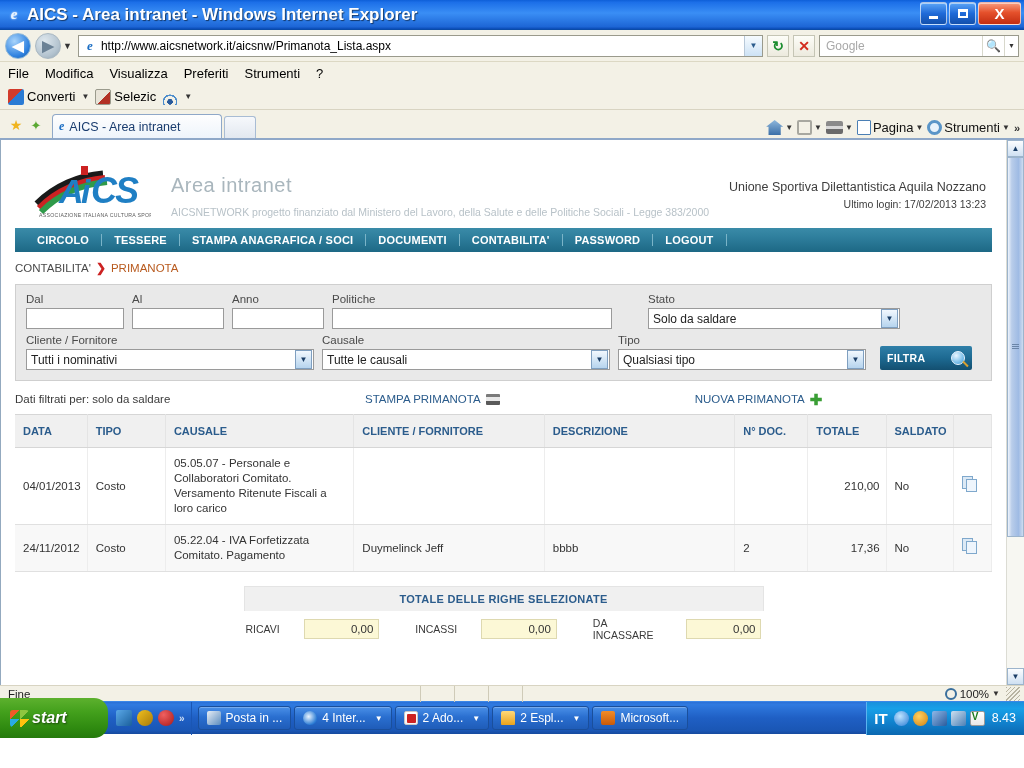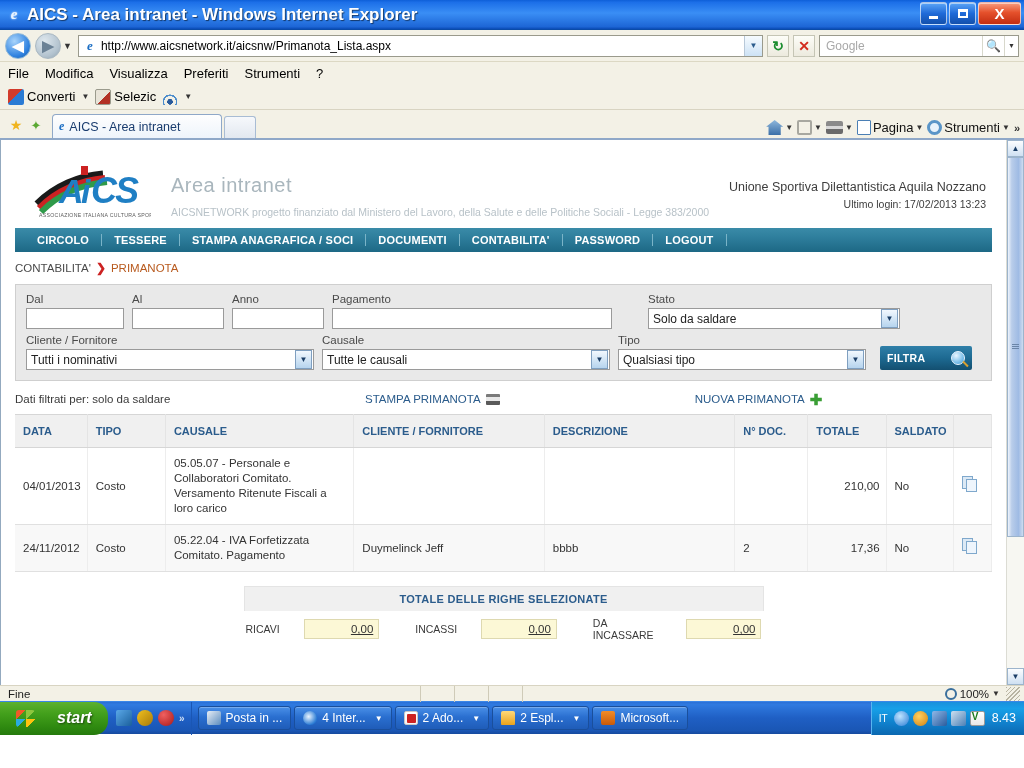--- a/index.html
+++ b/index.html
@@ -298,21 +298,21 @@
   .totals-hdr {
     background:#f0f0f0; text-align:center; font-size:11px; font-weight:bold;
     color:#2b5c8c; padding: 6px 0; letter-spacing:.3px;
     border:1px solid #e4e4e4; border-bottom:none;
   }
   .totals-row { display:flex; align-items:center; gap: 24px; padding: 6px 2px 0 2px; }
   .tot-lbl { font-size: 10.5px; color:#3a3a3a; }
   .tot-val {
     width: 84px; height: 20px; background:#fcf8d6; border:1px solid #ded9b0;
     font-size:11.5px; color:#333; text-align:right; padding-right:5px;
-    display:flex;align-items:center;justify-content:flex-end;text-decoration:underline;
+    display:flex;align-items:center;justify-content:flex-end;
   }
 
   
   .vscroll {
     width: 18px; background:#f3f3f0;
     border-left:1px solid #dcdcd4;
     display:flex; flex-direction:column;
     position: relative;
   }
   .vs-btn {
@@ -350,24 +350,24 @@
   }
 
   
   .taskbar {
     height: 33px;
     background: linear-gradient(to bottom,#2b6fd6 0%, #2f7ae0 8%, #1f5fc4 50%, #1a56b4 90%, #164a9e 100%);
     display:flex; align-items:center;
     border-top: 1px solid #3a86e8;
   }
   .startbtn {
-    width: 108px; height: 33px;
+    width: 108px; height: 40px;
     background: linear-gradient(to bottom,#5db12e 0%, #43a01c 35%, #2f8a10 75%, #257a0c 100%);
     border-radius: 0 14px 14px 0;
-    display:flex; align-items:center; gap:22px; padding-left: 16px;
+    display:flex; align-items:center; gap:3px; padding-left: 10px;
     color:#fff; font-size:16px; font-weight:bold; font-style:italic;
     text-shadow: 1px 1px 2px rgba(0,0,0,.5);
   }
   .winflag {
     width:19px;height:17px;
     background:
       linear-gradient(135deg,#f05a28 0 49%, transparent 49%) 0 0/10px 9px no-repeat,
       linear-gradient(135deg,#8ec63f 0 49%, transparent 49%) 10px 0/10px 9px no-repeat,
       linear-gradient(135deg,#29abe2 0 49%, transparent 49%) 0 9px/10px 9px no-repeat,
       linear-gradient(135deg,#ffc20e 0 49%, transparent 49%) 10px 9px/10px 9px no-repeat;
@@ -397,21 +397,21 @@
   .tk-ie { background: radial-gradient(circle at 40% 40%,#eaf4ff,#2a7bd4 70%); border-radius:50%;}
   .tk-pdf { background: linear-gradient(to bottom,#fff,#f4f4f4); border:1px solid #c8c8c8; position:relative;}
   .tk-pdf:after{content:'';position:absolute;left:2px;top:2px;width:9px;height:9px;background:#cc2222;border-radius:1px;}
   .tk-folder { background: linear-gradient(to bottom,#ffd979,#e8a21c); border-radius:2px 2px 1px 1px;}
   .tk-ppt { background: linear-gradient(to bottom,#f28c28,#c85a0a); border-radius:2px;}
   .tray {
     display:flex; align-items:center; gap:4px; height:33px; padding: 0 8px 0 7px;
     background: linear-gradient(to bottom,#1a8fdc 0%,#17a0e8 20%, #0f7cc8 70%, #0b68b0 100%);
     border-left: 1px solid #5ab4f0;
   }
-  .tray-lang { color:#fff; font-size:10px; font-weight:normal; margin-right:2px;}
+  .tray-lang { color:#fff; font-size:15px; font-weight:bold; margin-right:2px;}
   .tray-ico { width:15px;height:15px;border-radius:2px;}
   .tr1 { background: radial-gradient(circle at 40% 35%,#bfe4ff,#2a7bd4); border-radius:50%;}
   .tr2 { background: radial-gradient(circle at 40% 35%,#ffd060,#d08010); border-radius:50%;}
   .tr3 { background: linear-gradient(135deg,#8fb8e8,#2a5b9c);}
   .tr4 { background: linear-gradient(135deg,#cfe0f0,#4a7fb5);}
   .tr5 { background: linear-gradient(to bottom,#ffffff,#e8e8e8); border:1px solid #999; position:relative;}
   .tr5:after{content:'V';position:absolute;left:1px;top:-1px;font-size:10px;color:#1a7a1a;font-weight:bold;}
   .tray-clock { color:#fff; font-size:12.5px; margin-left:3px; }
 </style>
 </head>
@@ -558,21 +558,21 @@
         </div>
         <div class="fld" style="width:92px">
           <label>Al</label>
           <input type="text" value="" style="">
         </div>
         <div class="fld" style="width:92px">
           <label>Anno</label>
           <input type="text" value="" style="">
         </div>
         <div class="fld" style="width:280px">
-          <label>Pagamento</label>
+          <label>Politiche</label>
           <input type="text" value="" style="">
         </div>
         <div class="fld" style="width:252px;margin-left:28px">
           <label>Stato</label>
           <div class="selbox">
             <span class="lbl">Solo da saldare</span>
             <span class="arrow">▼</span>
           </div>
         </div>
       </div>

